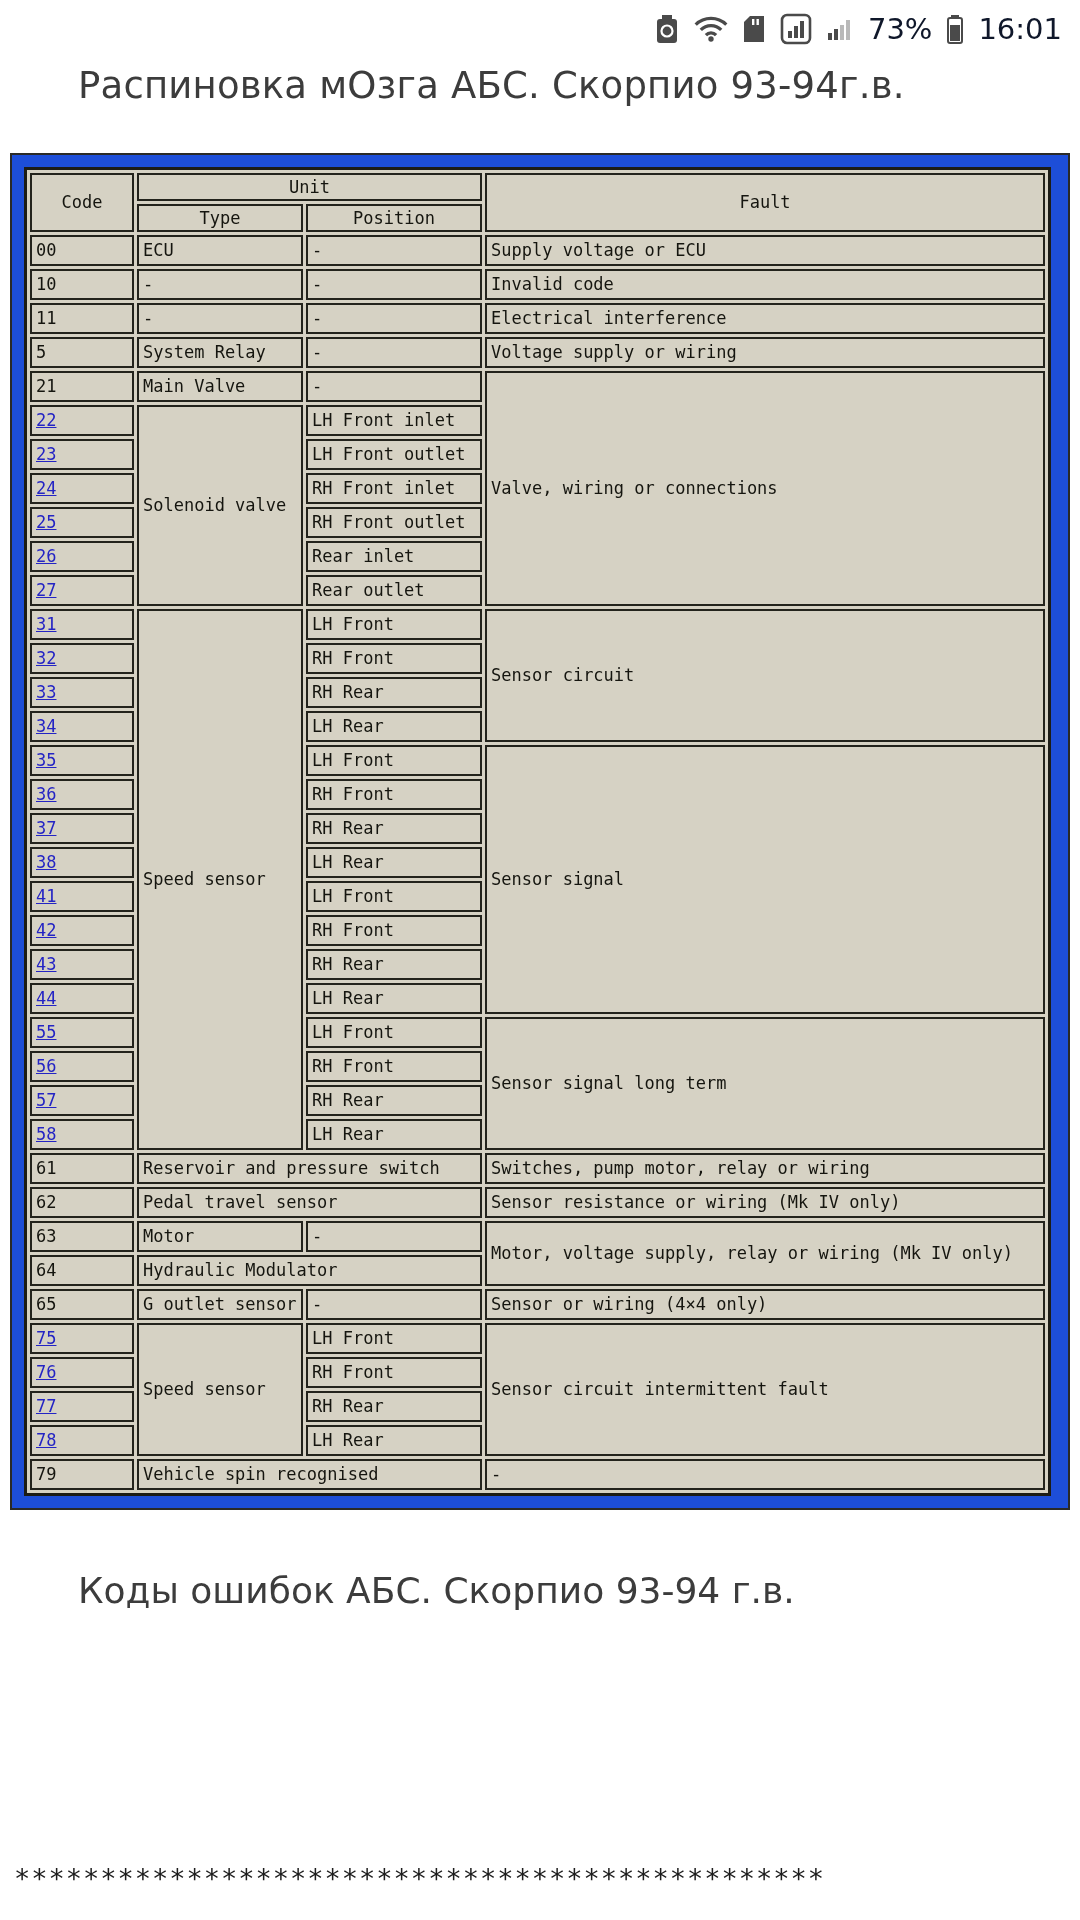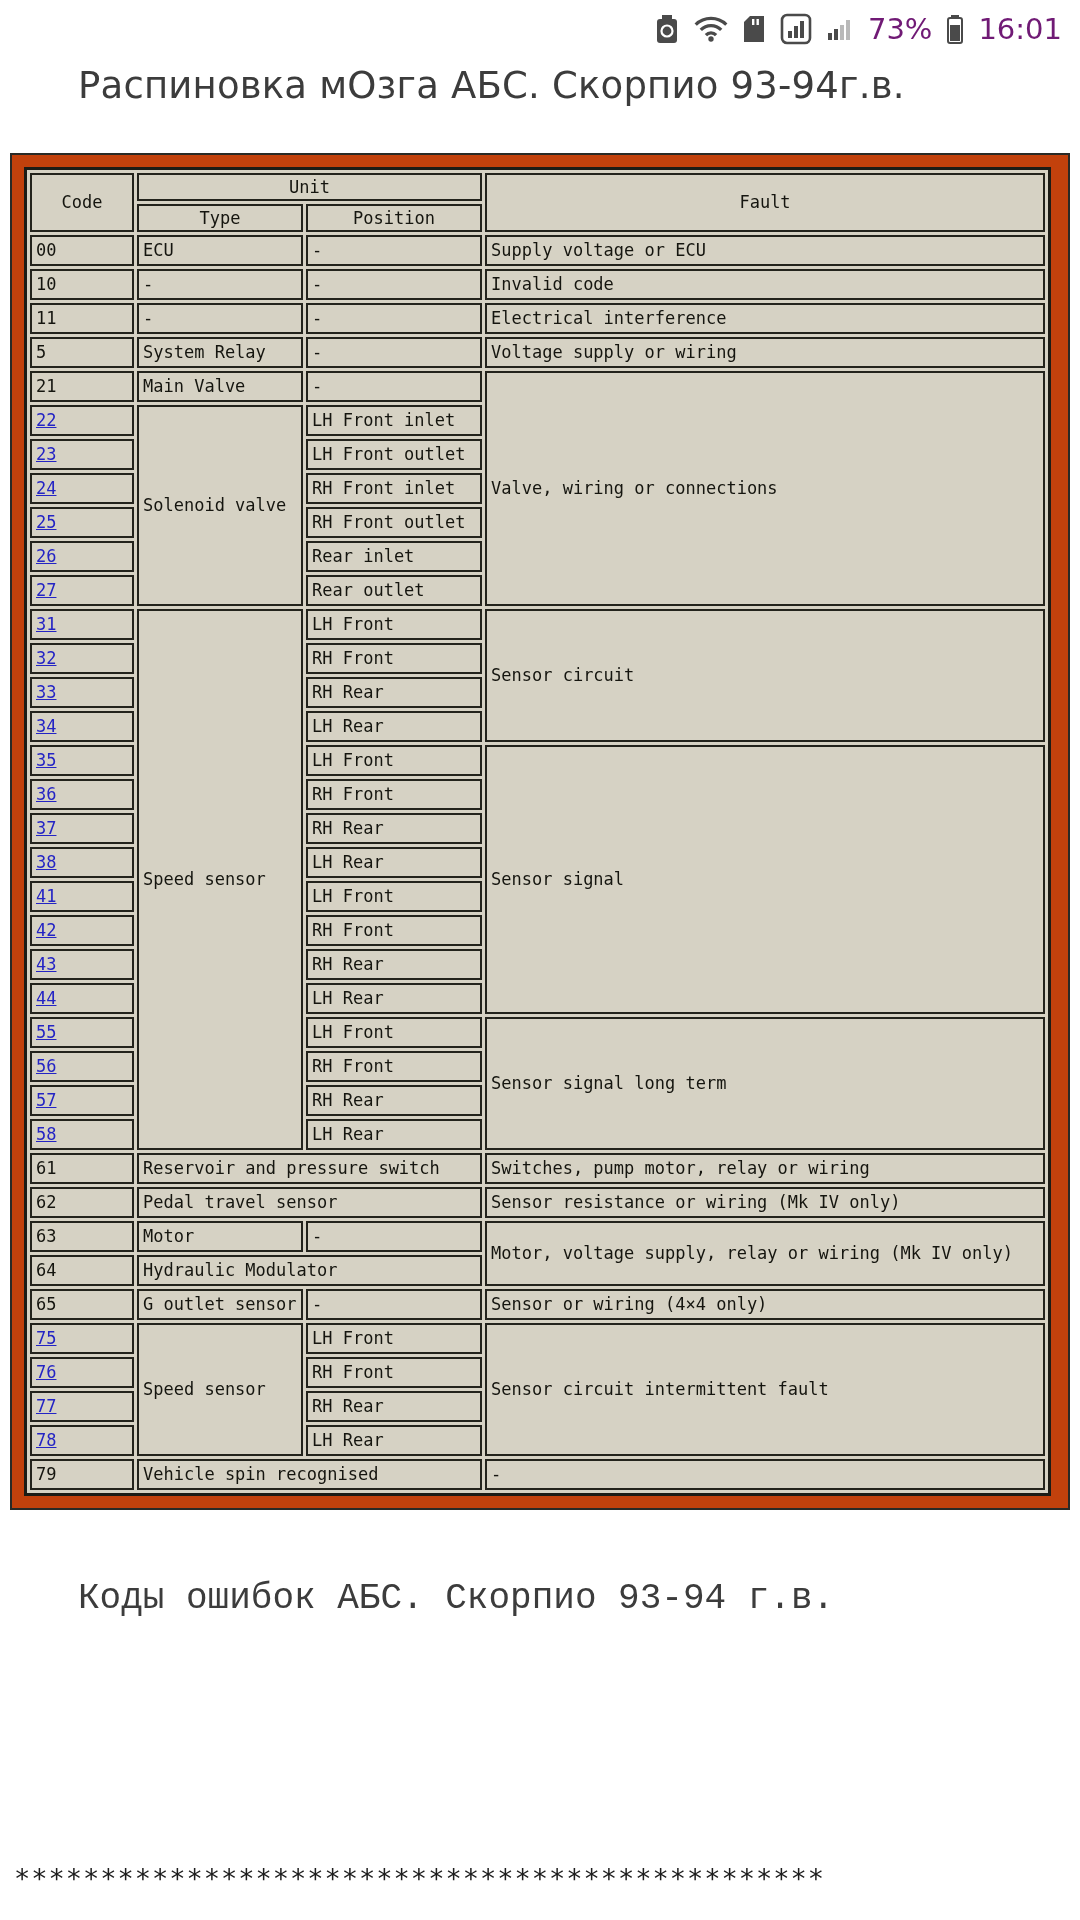--- a/index.html
+++ b/index.html
@@ -3,32 +3,32 @@
 <meta charset="utf-8">
 <style>
   * { margin:0; padding:0; box-sizing:border-box; }
   body { background:#ffffff; font-family:"DejaVu Sans", sans-serif; }
   .page { position:relative; width:1080px; height:1920px; background:#ffffff; overflow:hidden; margin:0 auto; }
 
   
   .statusbar { position:absolute; top:0; left:0; right:0; height:52px;
     display:flex; align-items:center; justify-content:flex-end; gap:14px;
     padding:6px 18px 0 18px; color:#3e3e3e; }
-  .statusbar .st-text { font-size:29px; color:#701a75; }
+  .statusbar .st-text { font-size:29px; color:#0f172a; }
   .sicon { display:flex; align-items:center; }
   .sicon svg { display:block; }
 
   
   .title { padding:64px 36px 0 78px; font-size:37px; color:#3c3c3c; letter-spacing:0.2px; }
-  .caption { padding:56px 60px 0 78px; font-size:36px; color:#3c3c3c;font-family:Liberation Mono, monospace; }
+  .caption { padding:56px 60px 0 78px; font-size:36px; color:#3c3c3c; }
   .stars { position:absolute; left:14px; bottom:26px; font-size:27px; color:#1c1c1c;
     font-family:"DejaVu Sans Mono", monospace; letter-spacing:1px; white-space:nowrap; }
 
   
-  .scan { margin:46px 10px 12px 10px; background:#c2410c; border:2px solid #2a2a26; padding:12px 12px; }
+  .scan { margin:46px 10px 4px 10px; background:#1d4ed8; border:2px solid #2a2a26; padding:12px 12px; }
   table.fault { border-collapse:separate; border-spacing:3px; border:3px solid #1c1c16;
     table-layout:fixed; width:1026px; background:#d6d2c4;
     font-family:"DejaVu Sans Mono", monospace; font-size:17px; color:#15150f; }
   table.fault th, table.fault td { border:2px solid #23231c; background:#d6d2c4;
     height:31px; padding:1px 4px; white-space:nowrap; overflow:hidden; line-height:1.1;
     vertical-align:middle; font-weight:normal; }
   table.fault th { text-align:center; height:28px; }
   td.ac { text-align:left; }
   td.al { text-align:left; padding-left:7px; }
   table.fault a { color:#2424c4; cursor:pointer; }

